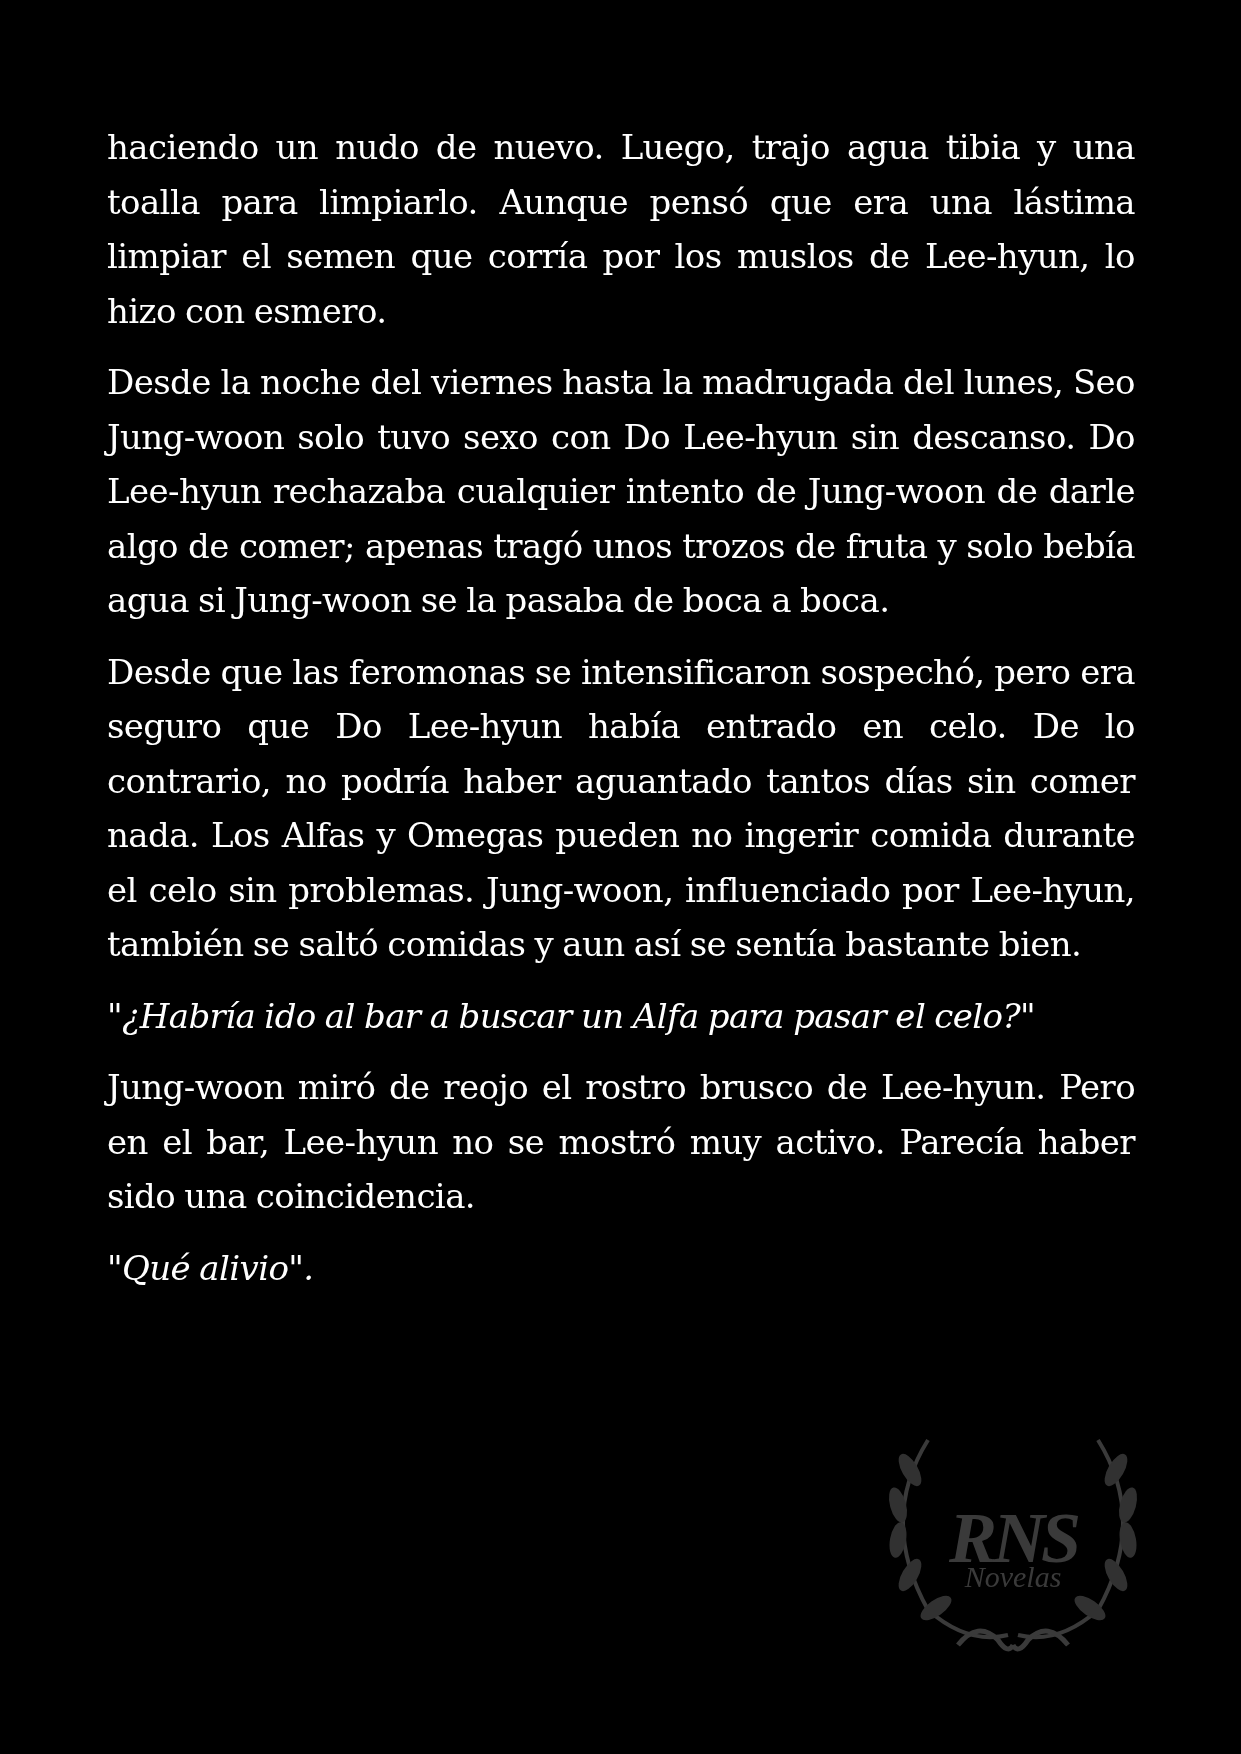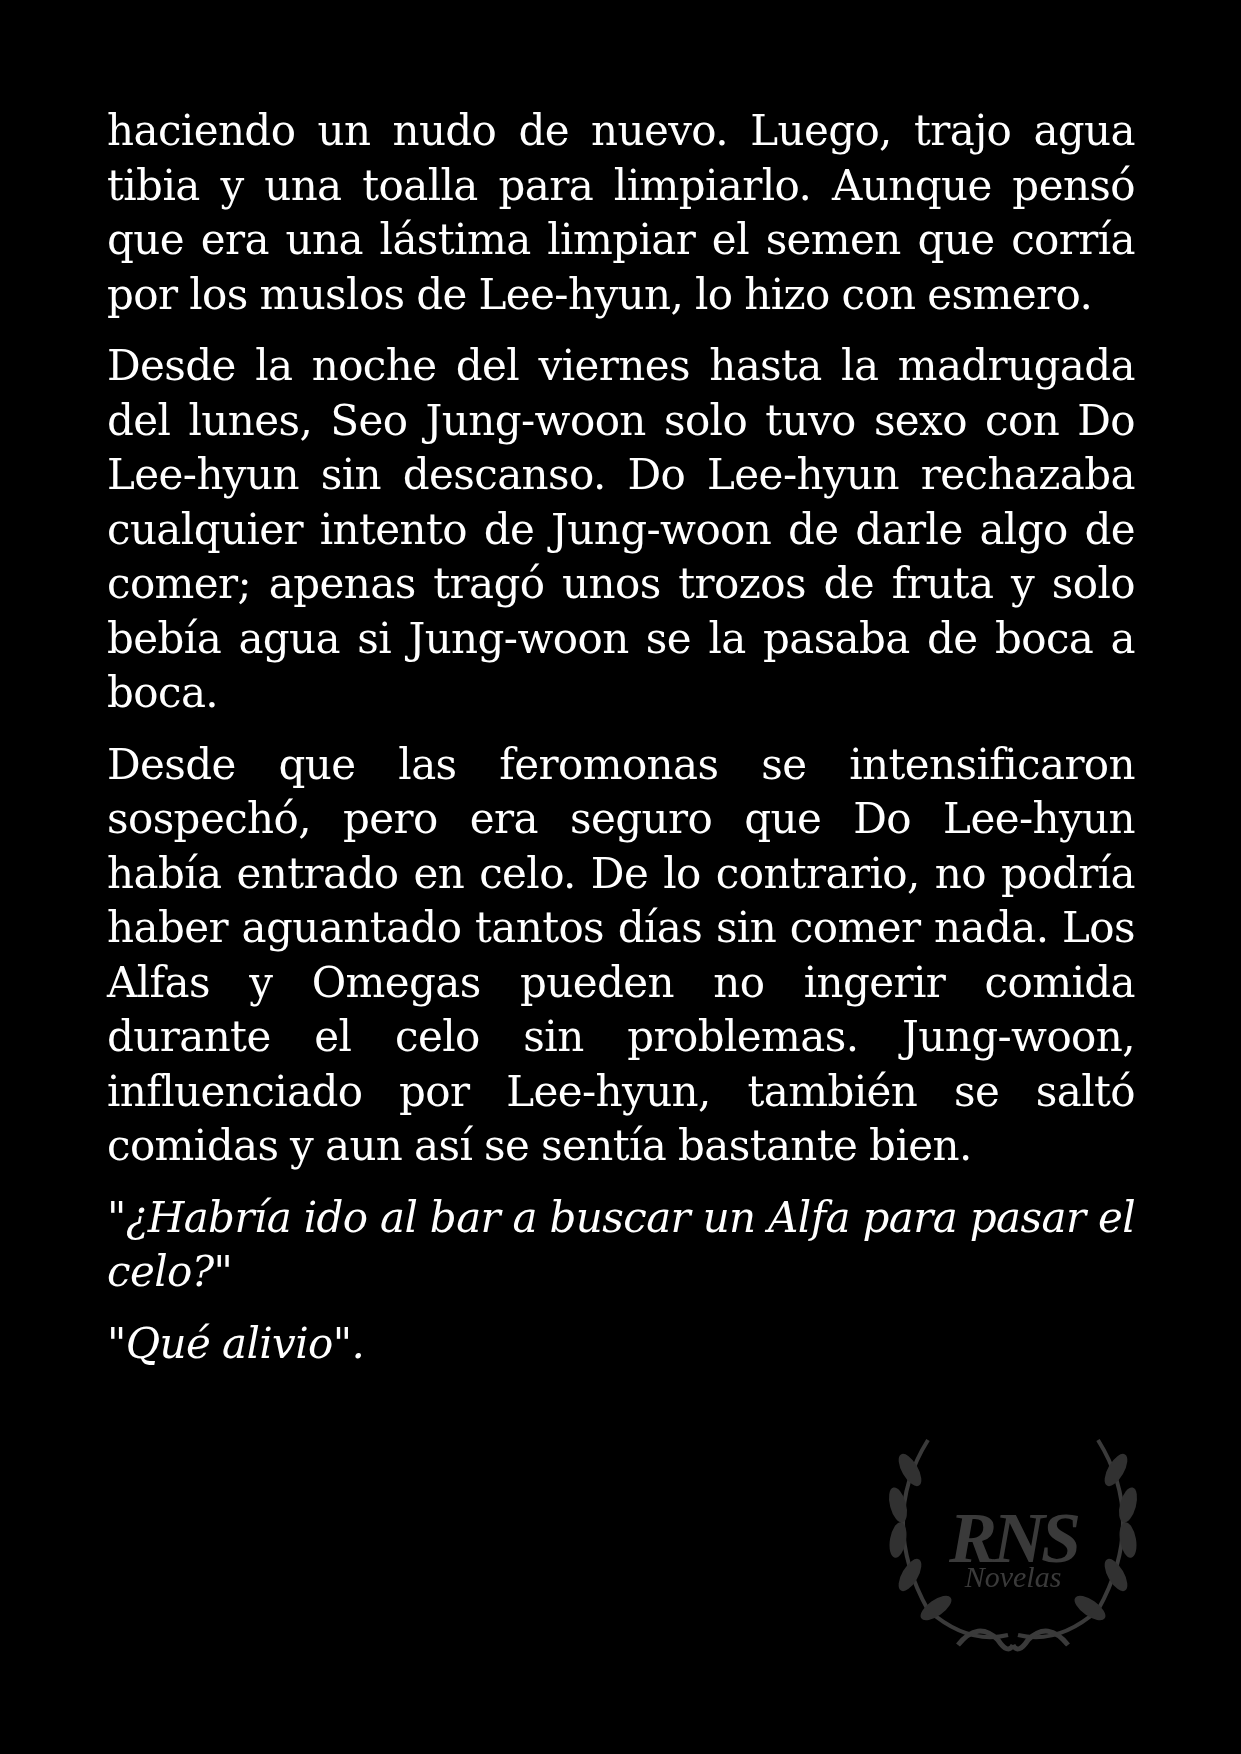--- a/index.html
+++ b/index.html
@@ -6,24 +6,24 @@
   body {
     width: 1241px; height: 1754px; background: #000; overflow: hidden;
     position: relative;
     font-family: "DejaVu Serif", "Liberation Serif", serif;
   }
   .page {
     position: absolute; left: 107px; top: 104px; width: 1028px;
     color: #fff;
   }
   .para {
-    font-size: 42px;
+    font-size: 34px;
     line-height: 54.5px;
     text-align: justify;
-    margin: 0 0 17px 0;
+    margin: 16px 0 17px 0;
     letter-spacing: -0.6px;
     word-spacing: -1px;
   }
   .para.italic { font-style: italic; }
   .watermark {
     position: absolute; left: 868px; top: 1420px; width: 290px; height: 250px;
     opacity: 0.55;
   }
   .wm-text {
     position: absolute; left: 0; width: 290px; text-align: center;
@@ -33,20 +33,21 @@
   .wm-sub { top: 140px; font-size: 30px; }
 </style>
 </head>
 <body>
 
 <div class="page">
   <p class="para">haciendo un nudo de nuevo. Luego, trajo agua tibia y una toalla para limpiarlo. Aunque pensó que era una lástima limpiar el semen que corría por los muslos de Lee-hyun, lo hizo con esmero.</p>
   <p class="para">Desde la noche del viernes hasta la madrugada del lunes, Seo Jung-woon solo tuvo sexo con Do Lee-hyun sin descanso. Do Lee-hyun rechazaba cualquier intento de Jung-woon de darle algo de comer; apenas tragó unos trozos de fruta y solo bebía agua si Jung-woon se la pasaba de boca a boca.</p>
   <p class="para">Desde que las feromonas se intensificaron sospechó, pero era seguro que Do Lee-hyun había entrado en celo. De lo contrario, no podría haber aguantado tantos días sin comer nada. Los Alfas y Omegas pueden no ingerir comida durante el celo sin problemas. Jung-woon, influenciado por Lee-hyun, también se saltó comidas y aun así se sentía bastante bien.</p>
   <p class="para italic">"¿Habría ido al bar a buscar un Alfa para pasar el celo?"</p>
+  <p class="para">Jung-woon miró de reojo el rostro brusco de Lee-hyun. Pero en el bar, Lee-hyun no se mostró muy activo. Parecía haber sido una coincidencia.</p>
   <p class="para italic">"Qué alivio".</p>
 </div>
 
 <div class="watermark">
   <svg width="290" height="250" viewBox="0 0 290 250">
     <g fill="none" stroke="#6a6a6a" stroke-width="4">
       <path d="M60 20 Q10 100 60 190 Q100 225 140 215"></path>
       <path d="M230 20 Q280 100 230 190 Q190 225 150 215"></path>
     </g>
     <g fill="#5a5a5a">

